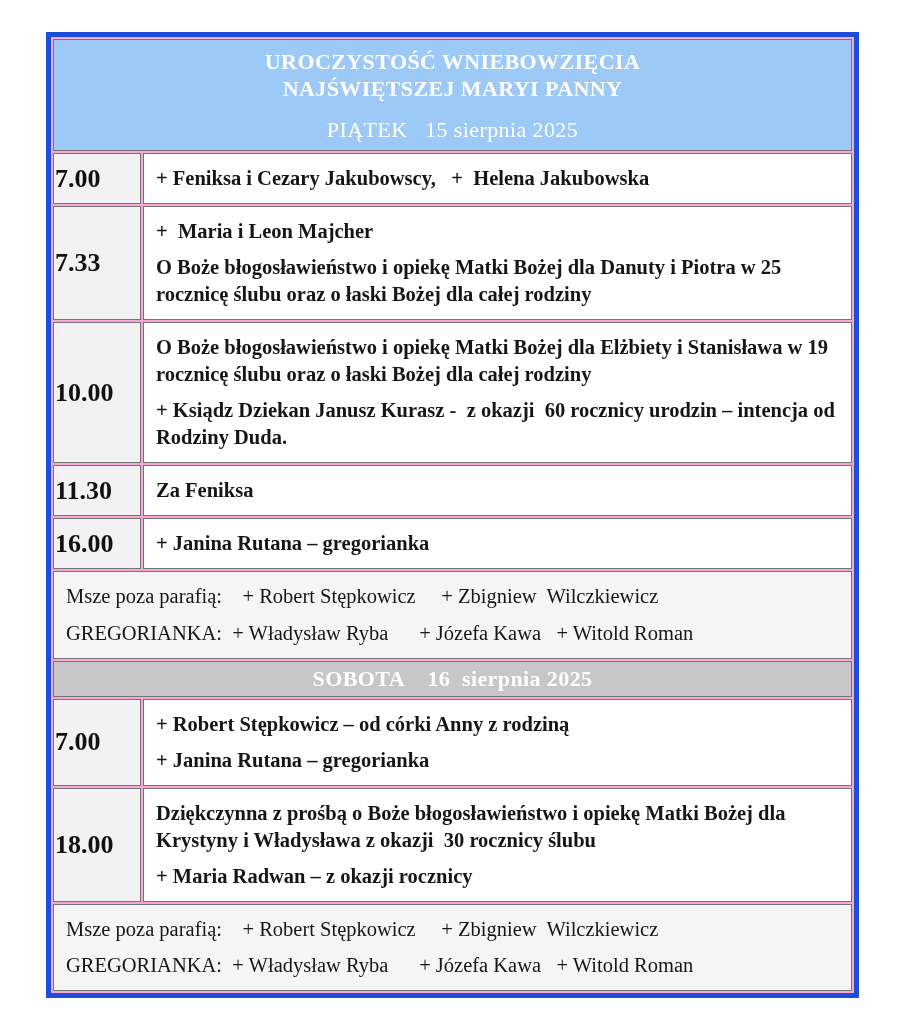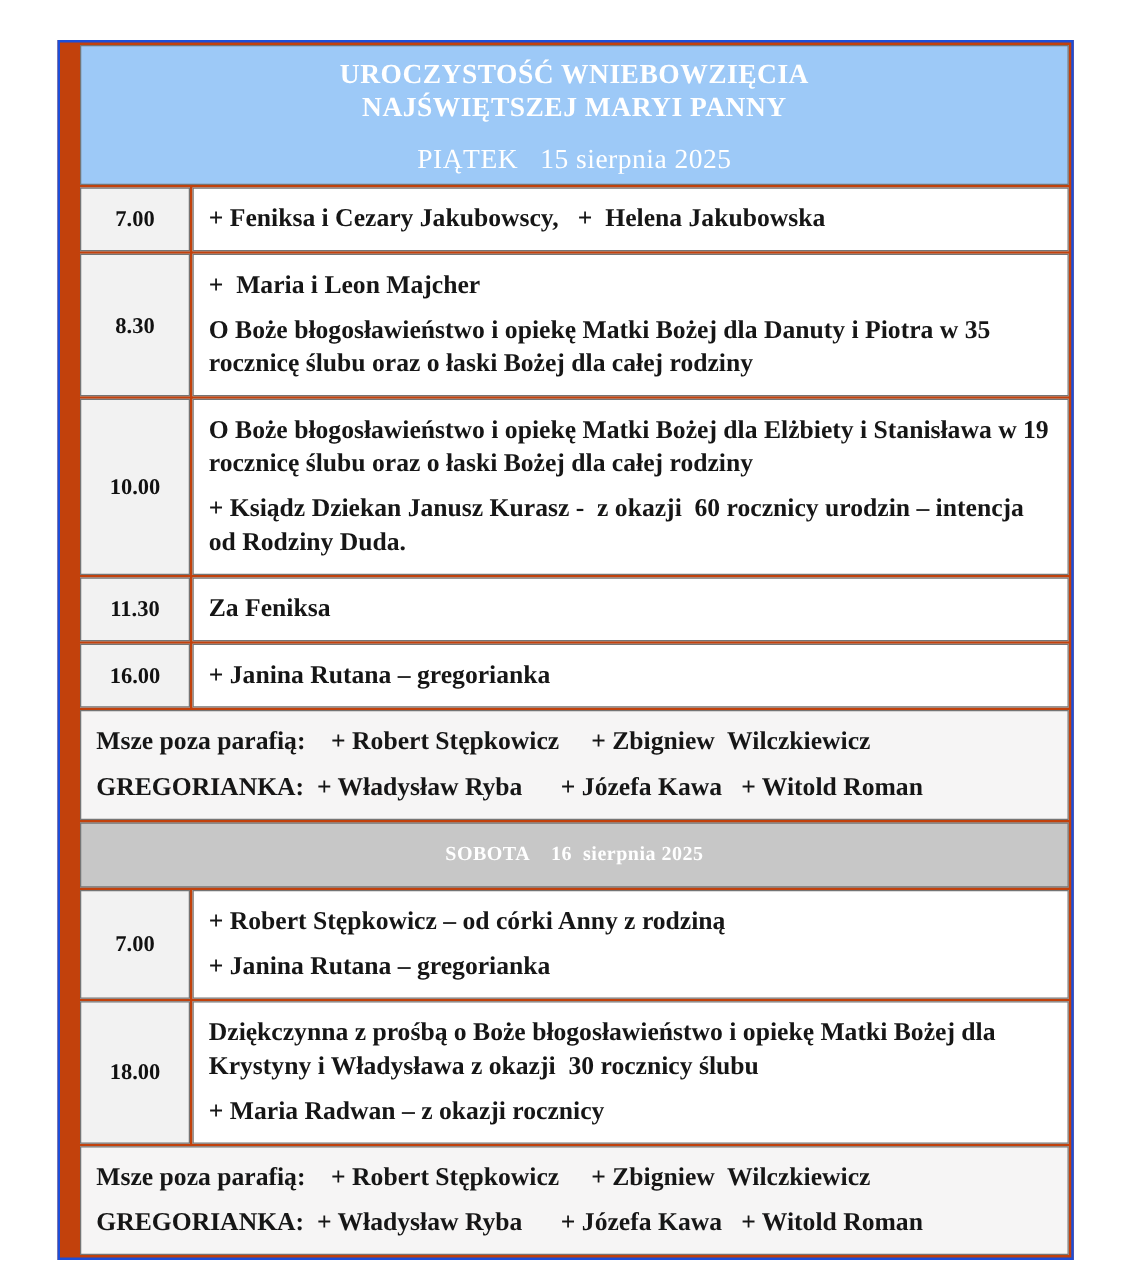--- a/index.html
+++ b/index.html
@@ -17,23 +17,22 @@
   .sheet {
     position: absolute;
     left: 46px;
     top: 32px;
     width: 813px;
   }
   table.schedule {
     width: 100%;
     border-collapse: separate;
     border-spacing: 2px;
-    border: 2px solid #1d4ed8;
-    background: #c2410c;
-    padding-left: 14px;
+    border: 5px solid #1d4ed8;
+    background: #f9a8d4;
   }
   td {
     border: 1px solid #757575;
     vertical-align: middle;
     box-sizing: border-box;
   }
   td.head {
     background: #9dc9f7;
     text-align: center;
     color: #ffffff;
@@ -52,48 +51,47 @@
     font-size: 22px;
     letter-spacing: 0.4px;
     margin-top: 14px;
     white-space: pre-wrap;
   }
   td.band {
     background: #c7c7c7;
     text-align: center;
     color: #ffffff;
     font-weight: bold;
-    font-size: 16px;
+    font-size: 22px;
     letter-spacing: 0.4px;
-    height: 52px;
+    height: 36px;
     white-space: pre-wrap;
   }
   td.time {
     width: 88px;
     background: #f2f2f2;
-    text-align: center;
     font-weight: bold;
-    font-size: 18px;
+    font-size: 26px;
     color: #111111;
   }
   td.content {
     background: #ffffff;
     padding: 2px 12px;
     font-weight: bold;
     font-size: 20.5px;
   }
   .para {
     margin: 9px 0;
     line-height: 1.32;
     white-space: pre-wrap;
   }
   td.note {
     background: #f6f5f5;
     padding: 2px 12px;
-    font-weight: bold;
+    font-weight: normal;
     font-size: 20.5px;
     height: 80px;
   }
   tr.h44  td { height: 44px; }
   tr.h100 td { height: 100px; }
   tr.h142 td { height: 128px; }
   tr.h84  td { height: 84px; }
   tr.h104 td { height: 104px; margin-left: 28px; }
 </style>
 </head>
@@ -112,24 +110,24 @@
     </tr>
 
     <tr class="h44">
       <td class="time">7.00</td>
       <td class="content">
         <div class="para">+ Feniksa i Cezary Jakubowscy,   +  Helena Jakubowska</div>
       </td>
     </tr>
 
     <tr class="h100">
-      <td class="time">8.30</td>
+      <td class="time">7.33</td>
       <td class="content">
         <div class="para">+  Maria i Leon Majcher</div>
-        <div class="para">O Boże błogosławieństwo i opiekę Matki Bożej dla Danuty i Piotra w 35 rocznicę ślubu oraz o łaski Bożej dla całej rodziny</div>
+        <div class="para">O Boże błogosławieństwo i opiekę Matki Bożej dla Danuty i Piotra w 25 rocznicę ślubu oraz o łaski Bożej dla całej rodziny</div>
       </td>
     </tr>
 
     <tr class="h142">
       <td class="time">10.00</td>
       <td class="content">
         <div class="para">O Boże błogosławieństwo i opiekę Matki Bożej dla Elżbiety i Stanisława w 19 rocznicę ślubu oraz o łaski Bożej dla całej rodziny</div>
         <div class="para">+ Ksiądz Dziekan Janusz Kurasz -  z okazji  60 rocznicy urodzin – intencja od Rodziny Duda.</div>
       </td>
     </tr>

